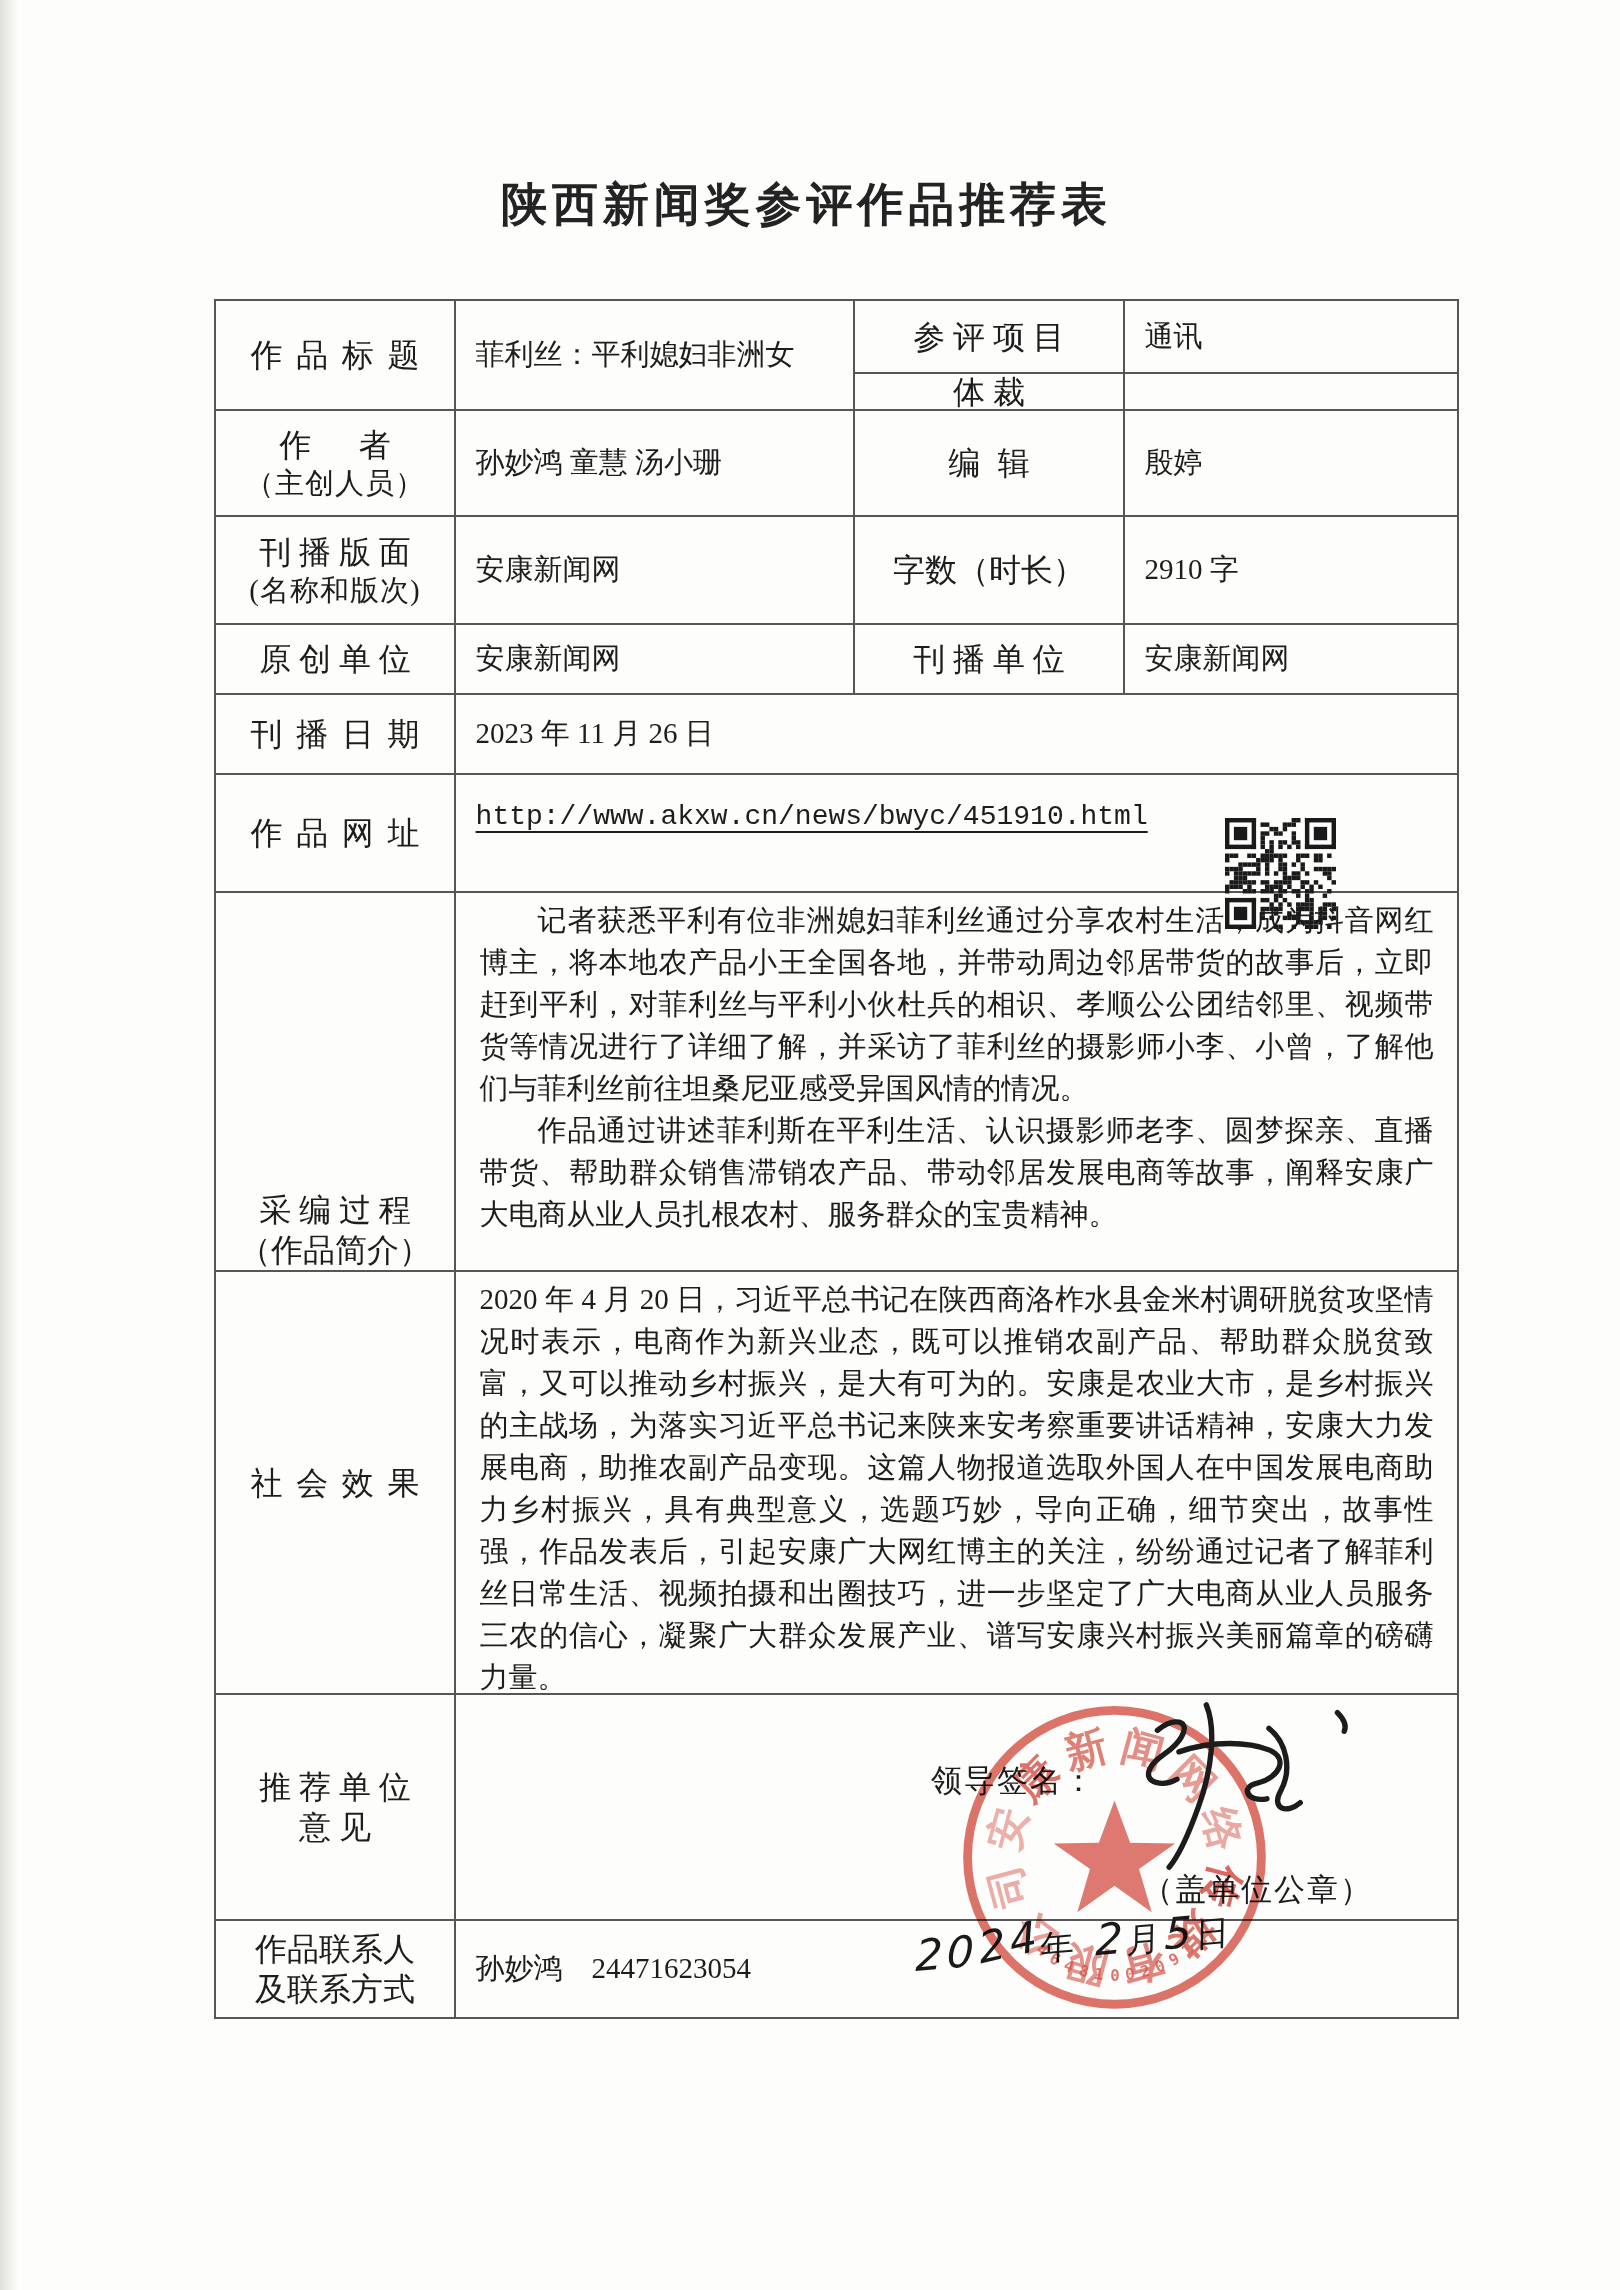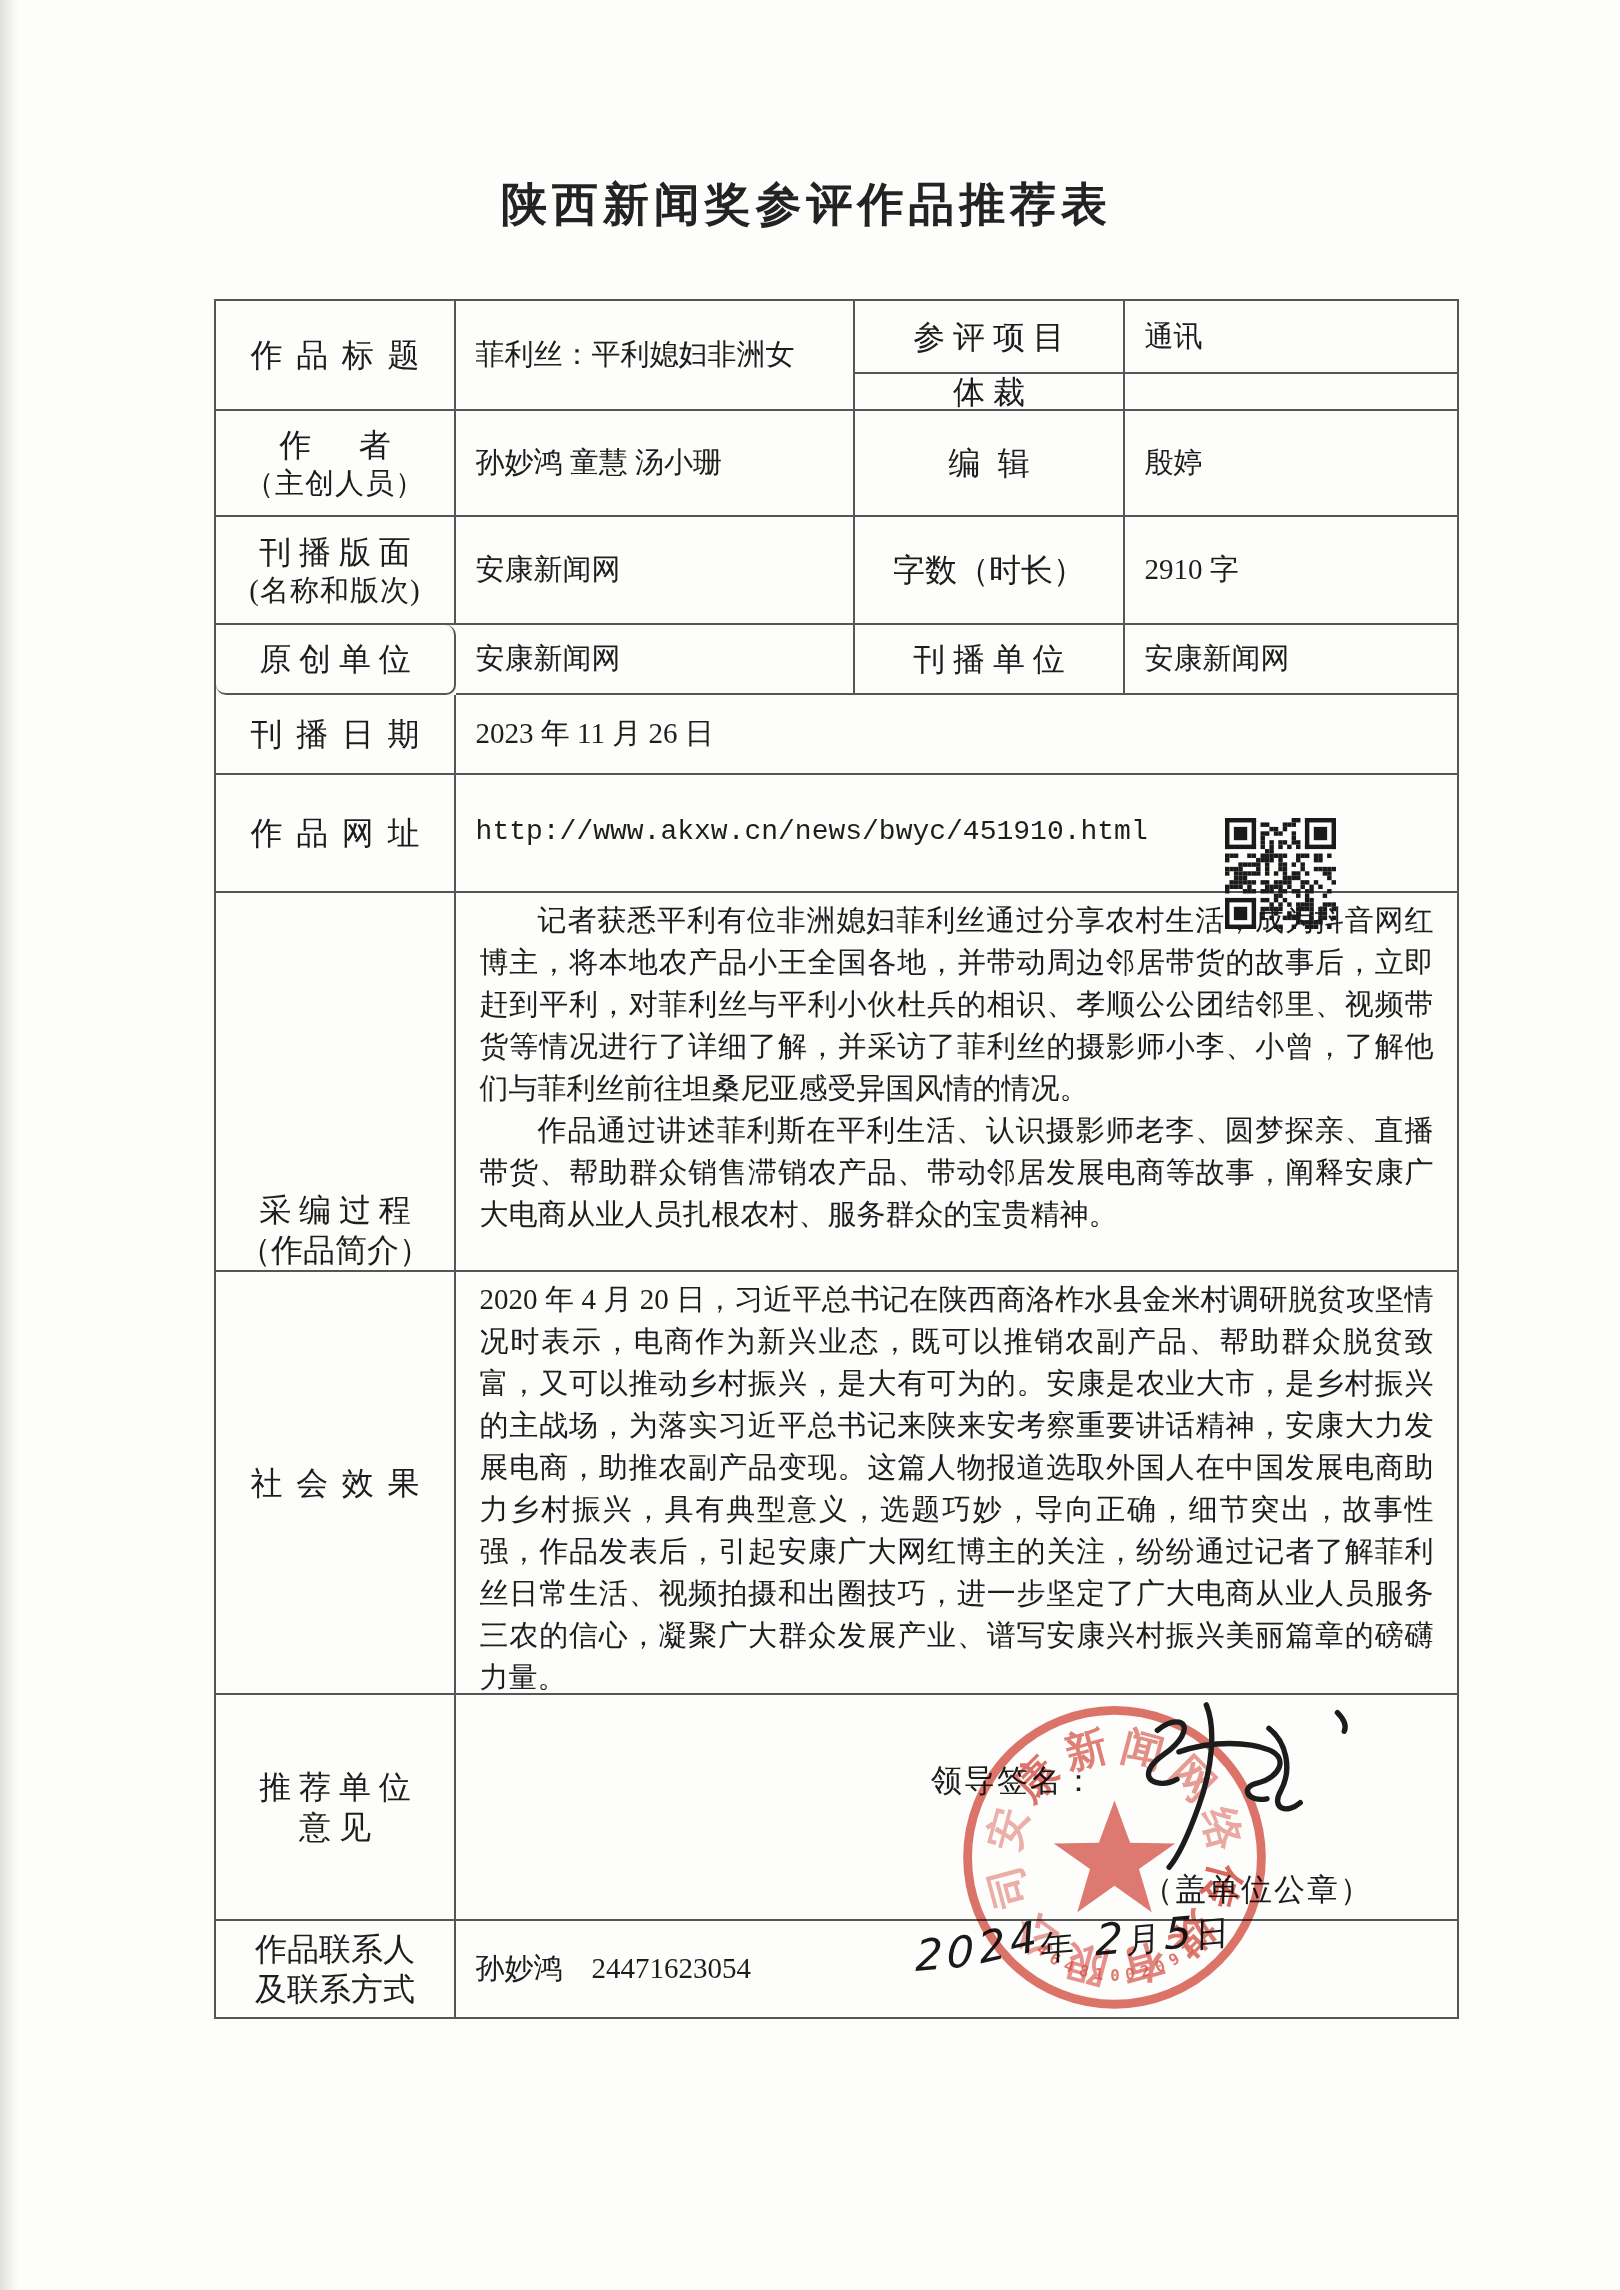--- a/index.html
+++ b/index.html
@@ -34,21 +34,21 @@
   .ls8{letter-spacing:7.8px;padding-left:7.8px;}
   .ls18{letter-spacing:17.6px;padding-left:17.6px;}
   .sub{font-size:29px;letter-spacing:1px;padding-left:0;}
   .val{display:flex;align-items:center;font-size:29px;padding:3.9px 15.7px 3.9px 19.6px;}
   .body-txt{display:block;font-size:29px;line-height:42px;text-align:justify;padding:5.9px 23.5px 0 23.5px;}
   .body-txt p{margin:0;text-indent:2em;}
   .body-txt p.noindent{text-indent:0;}
   .url-line{
     position:absolute;left:19.6px;top:25.5px;
     font-family:"Liberation Mono","DejaVu Sans Mono",monospace;font-size:28px;
-    text-underline-offset:6.9px;text-decoration-thickness:1.5px;margin-top:15px;
+    text-decoration:underline;text-underline-offset:6.9px;text-decoration-thickness:1.5px;
   }
   .qr{position:absolute;left:769px;top:43px;width:111px;height:111px;z-index:2;}
   .sign-area{position:relative;}
   .sign-label{position:absolute;left:475px;top:65px;font-size:31px;letter-spacing:2px;}
   .seal-note{position:absolute;left:686px;top:174px;font-size:31px;letter-spacing:2px;}
   .hw-date{
     position:absolute;left:459px;top:222px;font-size:43px;font-style:italic;
     transform:rotate(-5deg) skewX(-6deg);letter-spacing:3.9px;color:#1a1a1a;
     font-family:"DejaVu Sans","Liberation Sans",sans-serif;white-space:nowrap;
   }
@@ -90,21 +90,21 @@
     <div class="cell val" style="grid-column:4;grid-row:3;">殷婷</div>
 
     <div class="cell lab" style="grid-column:1;grid-row:4;">
       <span class="ls8">刊播版面</span>
       <span class="sub">(名称和版次)</span>
     </div>
     <div class="cell val" style="grid-column:2;grid-row:4;">安康新闻网</div>
     <div class="cell lab" style="grid-column:3;grid-row:4;">字数（时长）</div>
     <div class="cell val" style="grid-column:4;grid-row:4;">2910 字</div>
 
-    <div class="cell lab ls8" style="grid-column:1;grid-row:5;border-radius:10px;">原创单位</div>
+    <div class="cell lab ls8" style="grid-column:1;grid-row:5;">原创单位</div>
     <div class="cell val" style="grid-column:2;grid-row:5;">安康新闻网</div>
     <div class="cell lab ls8" style="grid-column:3;grid-row:5;">刊播单位</div>
     <div class="cell val" style="grid-column:4;grid-row:5;">安康新闻网</div>
 
     <div class="cell lab ls14" style="grid-column:1;grid-row:6;">刊播日期</div>
     <div class="cell val" style="grid-column:2/span 3;grid-row:6;">2023 年 11 月 26 日</div>
 
     <div class="cell lab ls14" style="grid-column:1;grid-row:7;">作品网址</div>
     <div class="cell" style="grid-column:2/span 3;grid-row:7;">
       <span class="url-line">http://www.akxw.cn/news/bwyc/451910.html</span>

